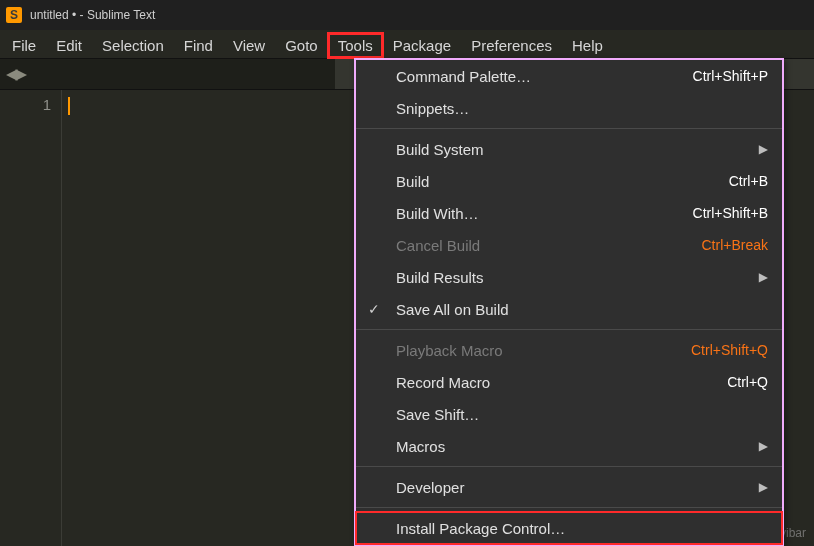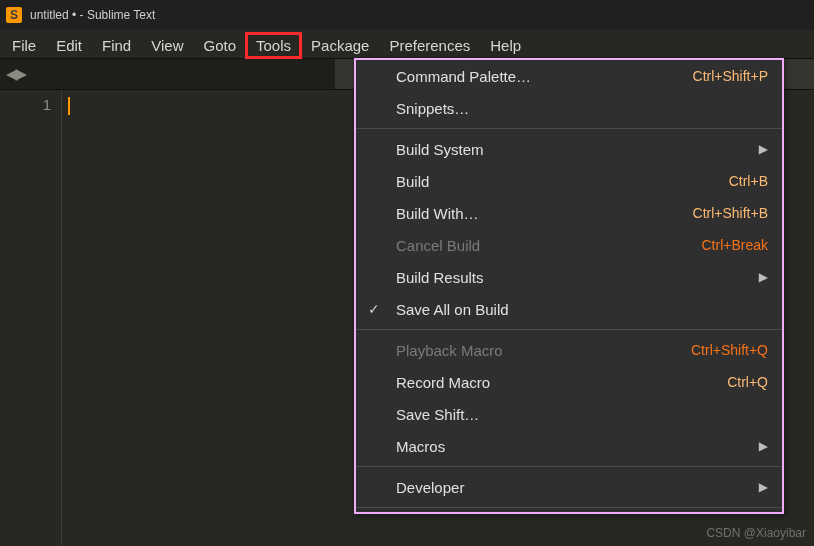--- a/index.html
+++ b/index.html
@@ -23,41 +23,42 @@
   
   .editor { display: flex; height: calc(100% - 90px); background: #272822; }
   .gutter { width: 62px; background: #272822; text-align: right; padding: 6px 10px 0 0; color: #8f908a; font-size: 15px; font-family: Consolas, monospace; border-right: 1px solid #3b3c36; }
   .code-area { flex: 1; padding: 6px 0 0 6px; }
   .cursor { display:inline-block; width: 2px; height: 18px; background: #ff9800; vertical-align: middle; }
 
   
   .dropdown { position: absolute; top: 58px; left: 354px; width: 430px; background: #2f2f2f; border: 2px solid #f0abfc; box-shadow: 2px 2px 6px rgba(0,0,0,0.4); z-index: 10; }
   .dd-row { display: flex; align-items: center; height: 32px; padding: 0 14px 0 40px; position: relative; color: #e0e0e0; font-size: 15px; }
   .dd-row.disabled { color: #7a7a7a; }
-  .dd-row .shortcut { margin-left: auto; color: #fdba74; font-size: 14px; }
+  .dd-row .shortcut { margin-left: auto; color: #ffffff; font-size: 14px; }
   .dd-row.disabled .shortcut { color: #f97316; }
   .dd-row .sub-arrow { margin-left: auto; color: #bdbdbd; font-size: 12px; }
   .dd-sep { height: 1px; background: #4a4a4a; margin: 4px 0; }
   .dd-check { position: absolute; left: 12px; color: #d0d0d0; font-size: 14px; }
   .dd-row.box-highlight { outline: 2px solid #ff2a2a; outline-offset: -1px; }
 
   
   .watermark { position: absolute; right: 8px; bottom: 6px; color: #8f8f8f; font-size: 12px; opacity: 0.7; }
 </style>
 </head>
 <body>
 
 <div class="titlebar">
   <div class="app-icon">S</div>
   <div class="title-text">untitled • - Sublime Text</div>
 </div>
 
 <div class="menubar">
   <div class="menu-item">File</div>
   <div class="menu-item">Edit</div>
+  <div class="menu-item">Selection</div>
   <div class="menu-item">Find</div>
   <div class="menu-item">View</div>
   <div class="menu-item">Goto</div>
   <div class="menu-item highlight">Tools</div>
   <div class="menu-item">Package</div>
   <div class="menu-item">Preferences</div>
   <div class="menu-item">Help</div>
 </div>
 
 <div class="tabbar">
@@ -122,15 +123,18 @@
   <div class="dd-row">
     <span>Macros</span>
     <span class="sub-arrow">▶</span>
   </div>
   <div class="dd-sep"></div>
   <div class="dd-row">
     <span>Developer</span>
     <span class="sub-arrow">▶</span>
   </div>
   <div class="dd-sep"></div>
+  <div class="dd-row box-highlight">
+    <span>Install Package Control…</span>
+  </div>
 </div>
 
 <div class="watermark">CSDN @Xiaoyibar</div>
 
 </body></html>

